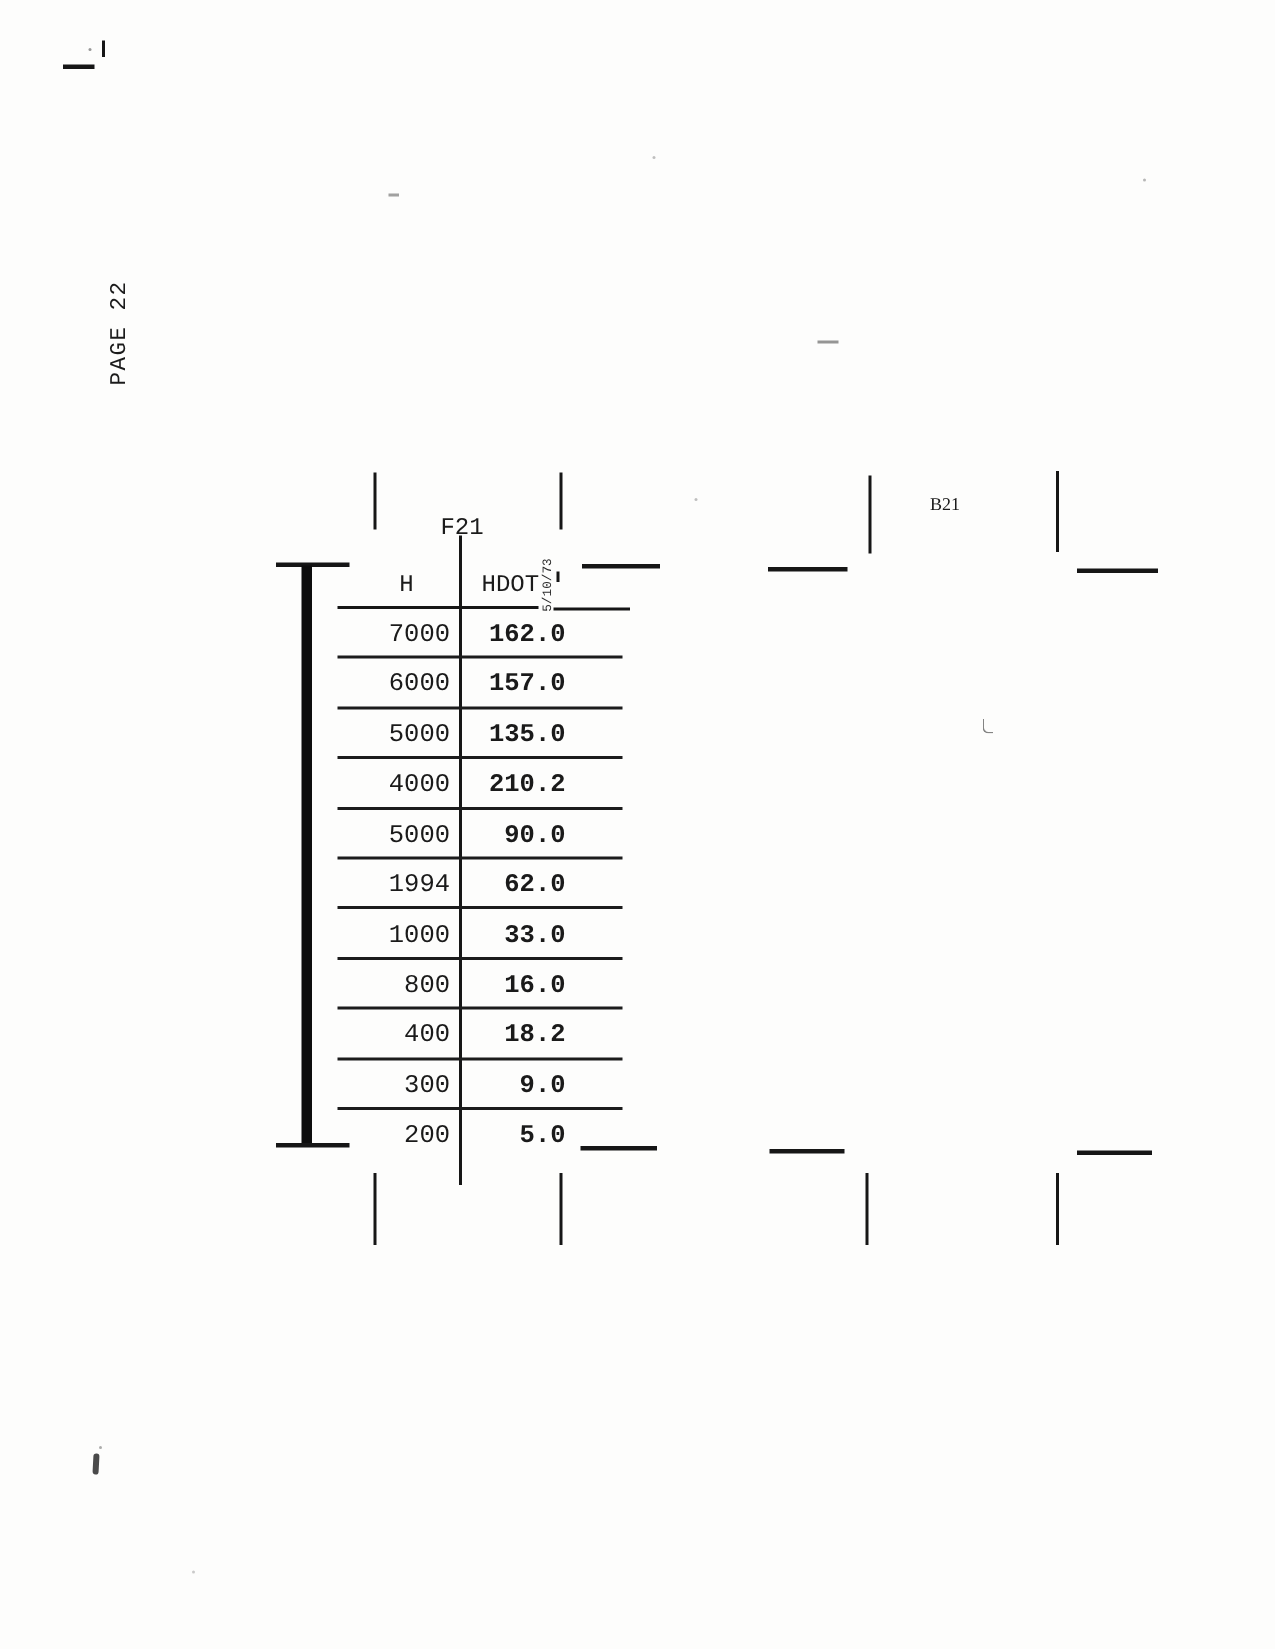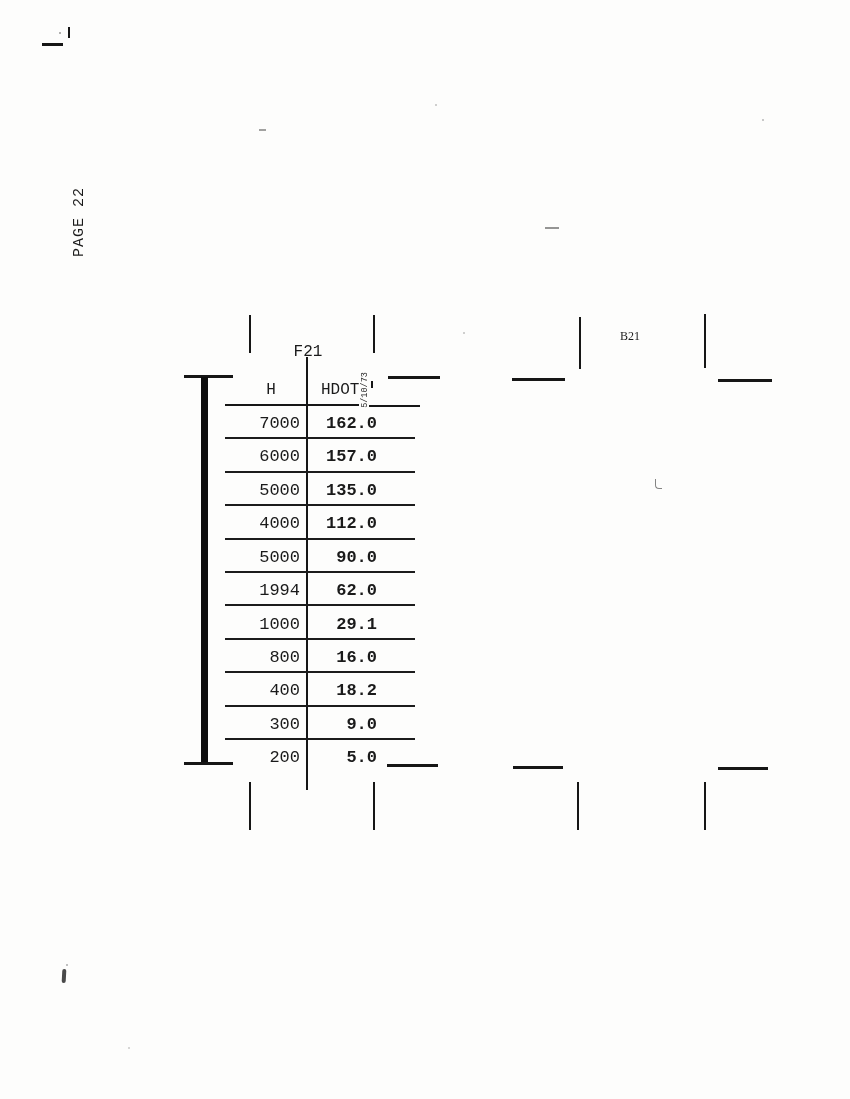--- a/index.html
+++ b/index.html
@@ -73,36 +73,36 @@
   <div class="cell hdot">157.0</div>
 </div>
 <div class="sep" style="top:471px;"></div>
 <div class="trow" style="top:481px;">
   <div class="cell h">5000</div>
   <div class="cell hdot">135.0</div>
 </div>
 <div class="sep" style="top:504px;"></div>
 <div class="trow" style="top:514px;">
   <div class="cell h">4000</div>
-  <div class="cell hdot">112.0</div>
+  <div class="cell hdot">210.2</div>
 </div>
 <div class="sep" style="top:538px;"></div>
 <div class="trow" style="top:548px;">
   <div class="cell h">5000</div>
   <div class="cell hdot">90.0</div>
 </div>
 <div class="sep" style="top:571px;"></div>
 <div class="trow" style="top:581px;">
   <div class="cell h">1994</div>
   <div class="cell hdot">62.0</div>
 </div>
 <div class="sep" style="top:604px;"></div>
 <div class="trow" style="top:615px;">
   <div class="cell h">1000</div>
-  <div class="cell hdot">29.1</div>
+  <div class="cell hdot">33.0</div>
 </div>
 <div class="sep" style="top:638px;"></div>
 <div class="trow" style="top:648px;">
   <div class="cell h">800</div>
   <div class="cell hdot">16.0</div>
 </div>
 <div class="sep" style="top:671px;"></div>
 <div class="trow" style="top:681px;">
   <div class="cell h">400</div>
   <div class="cell hdot">18.2</div>

